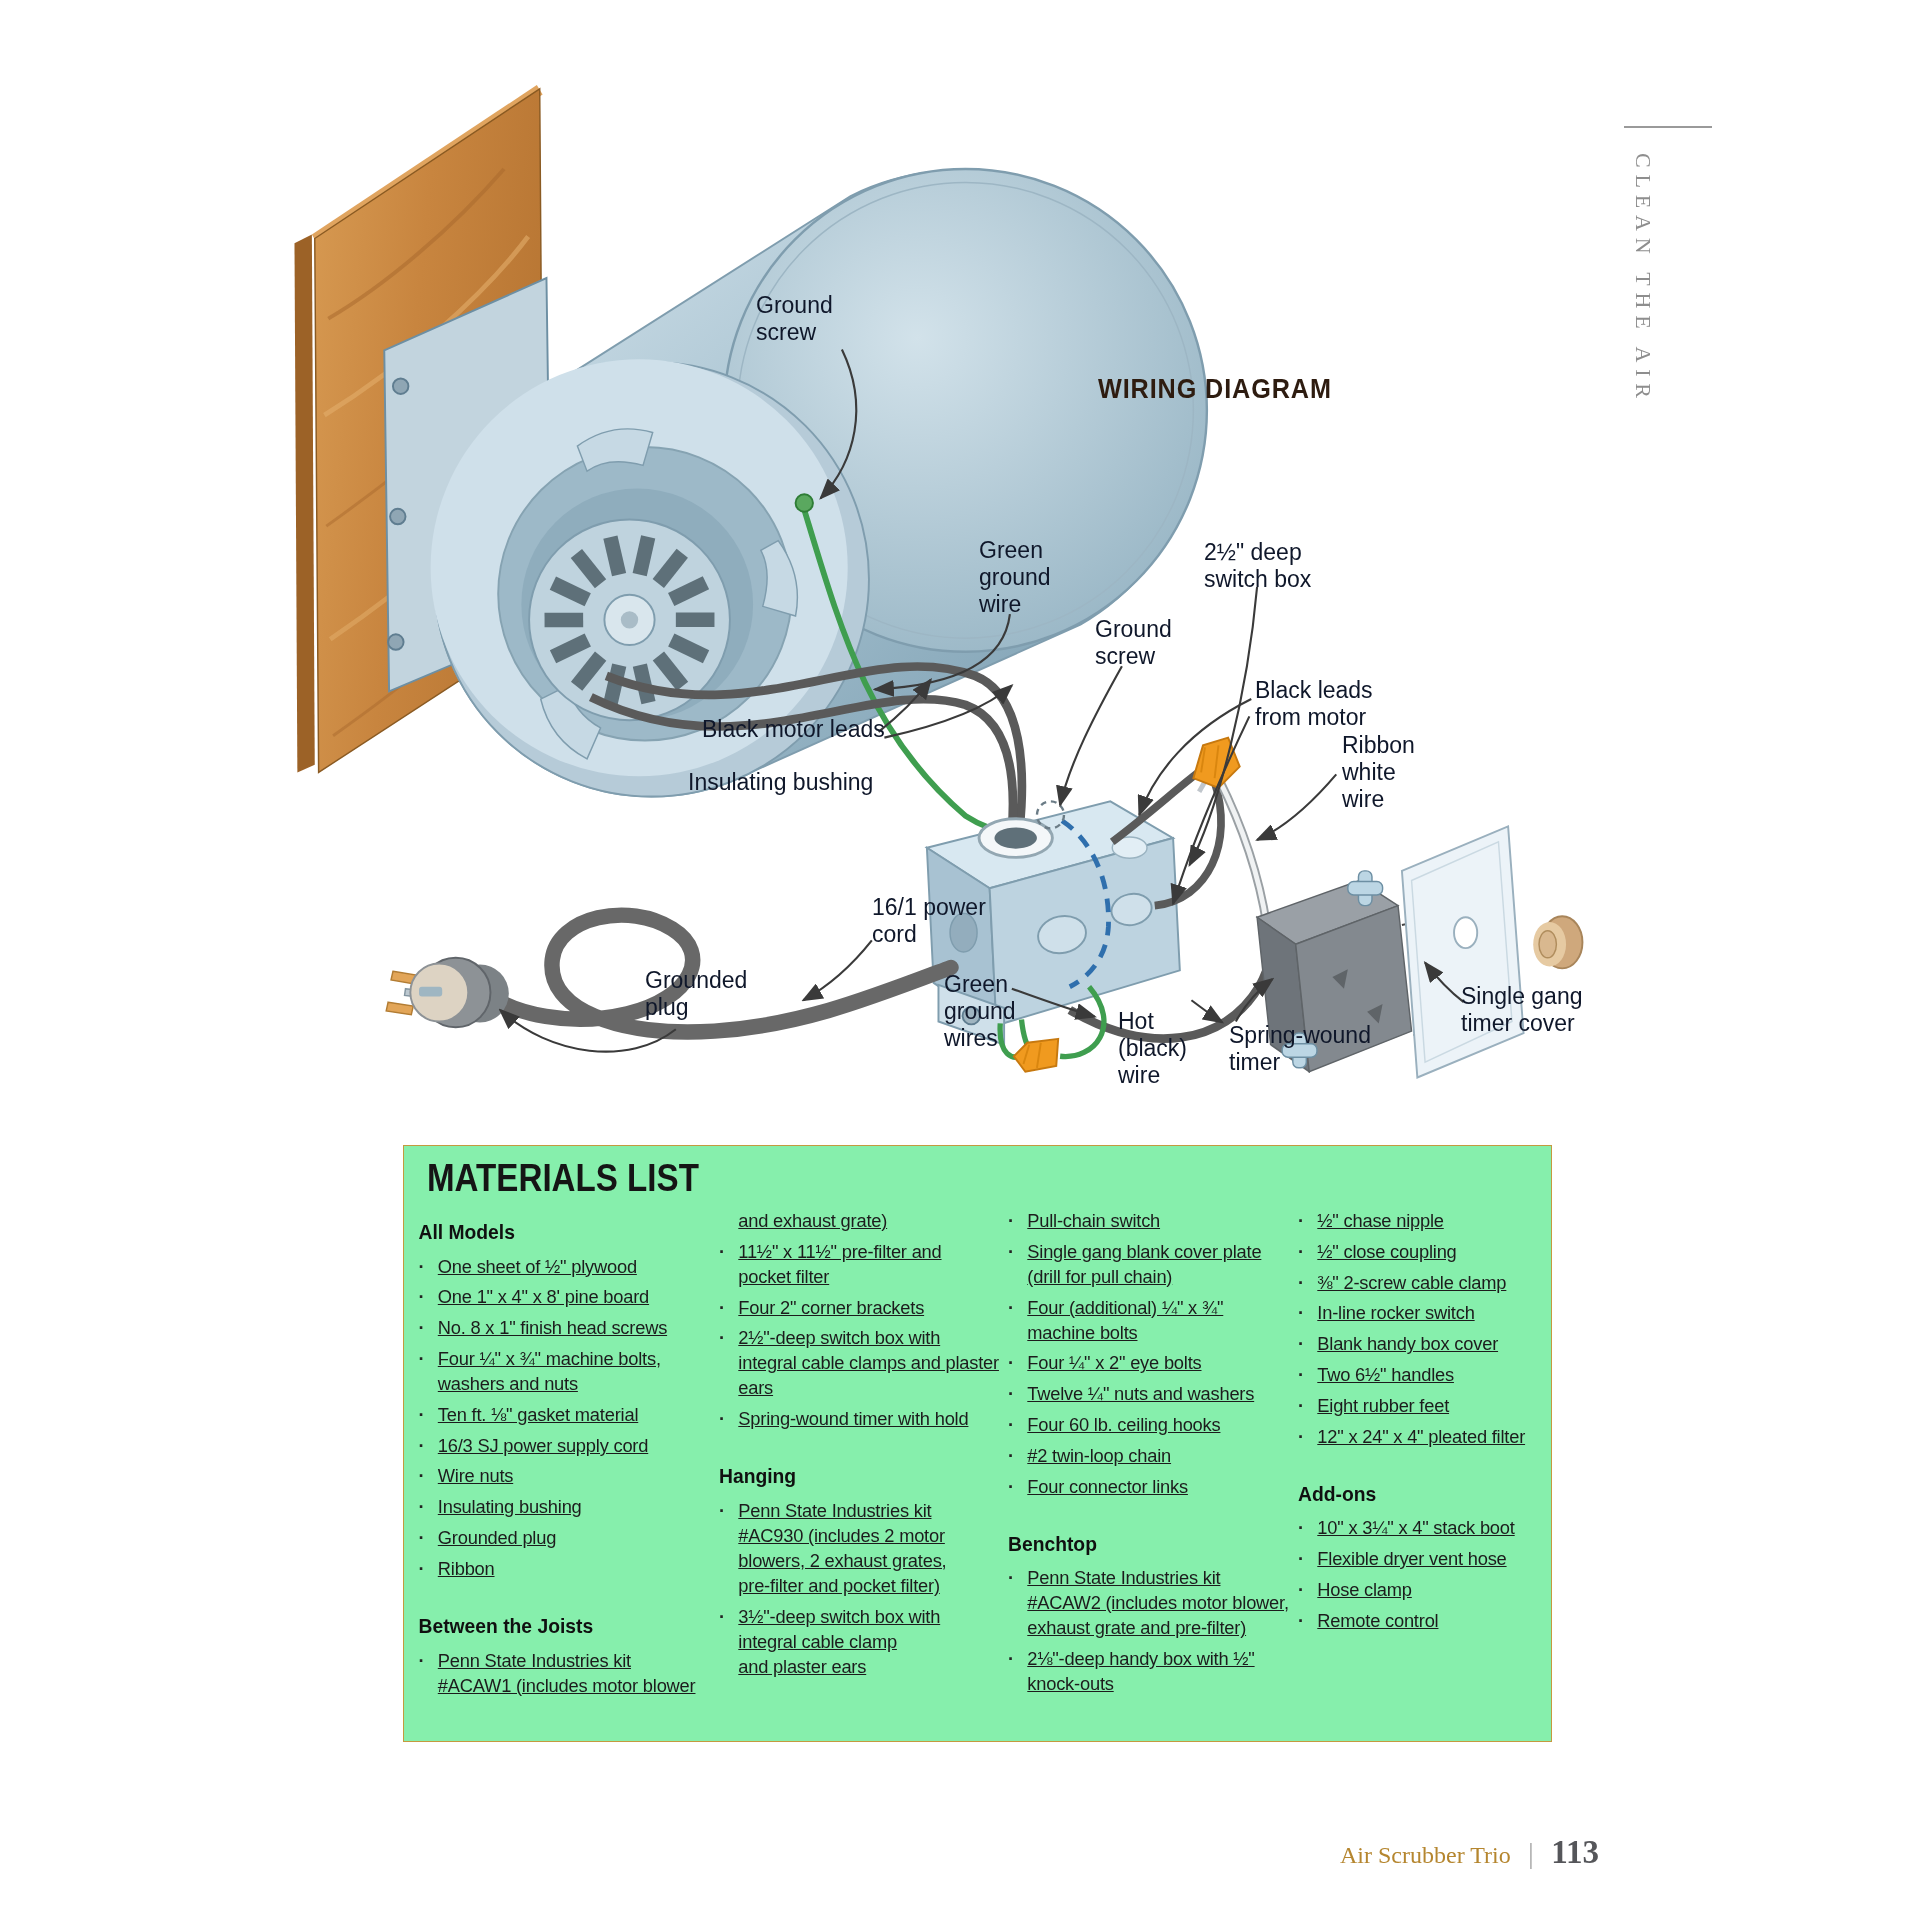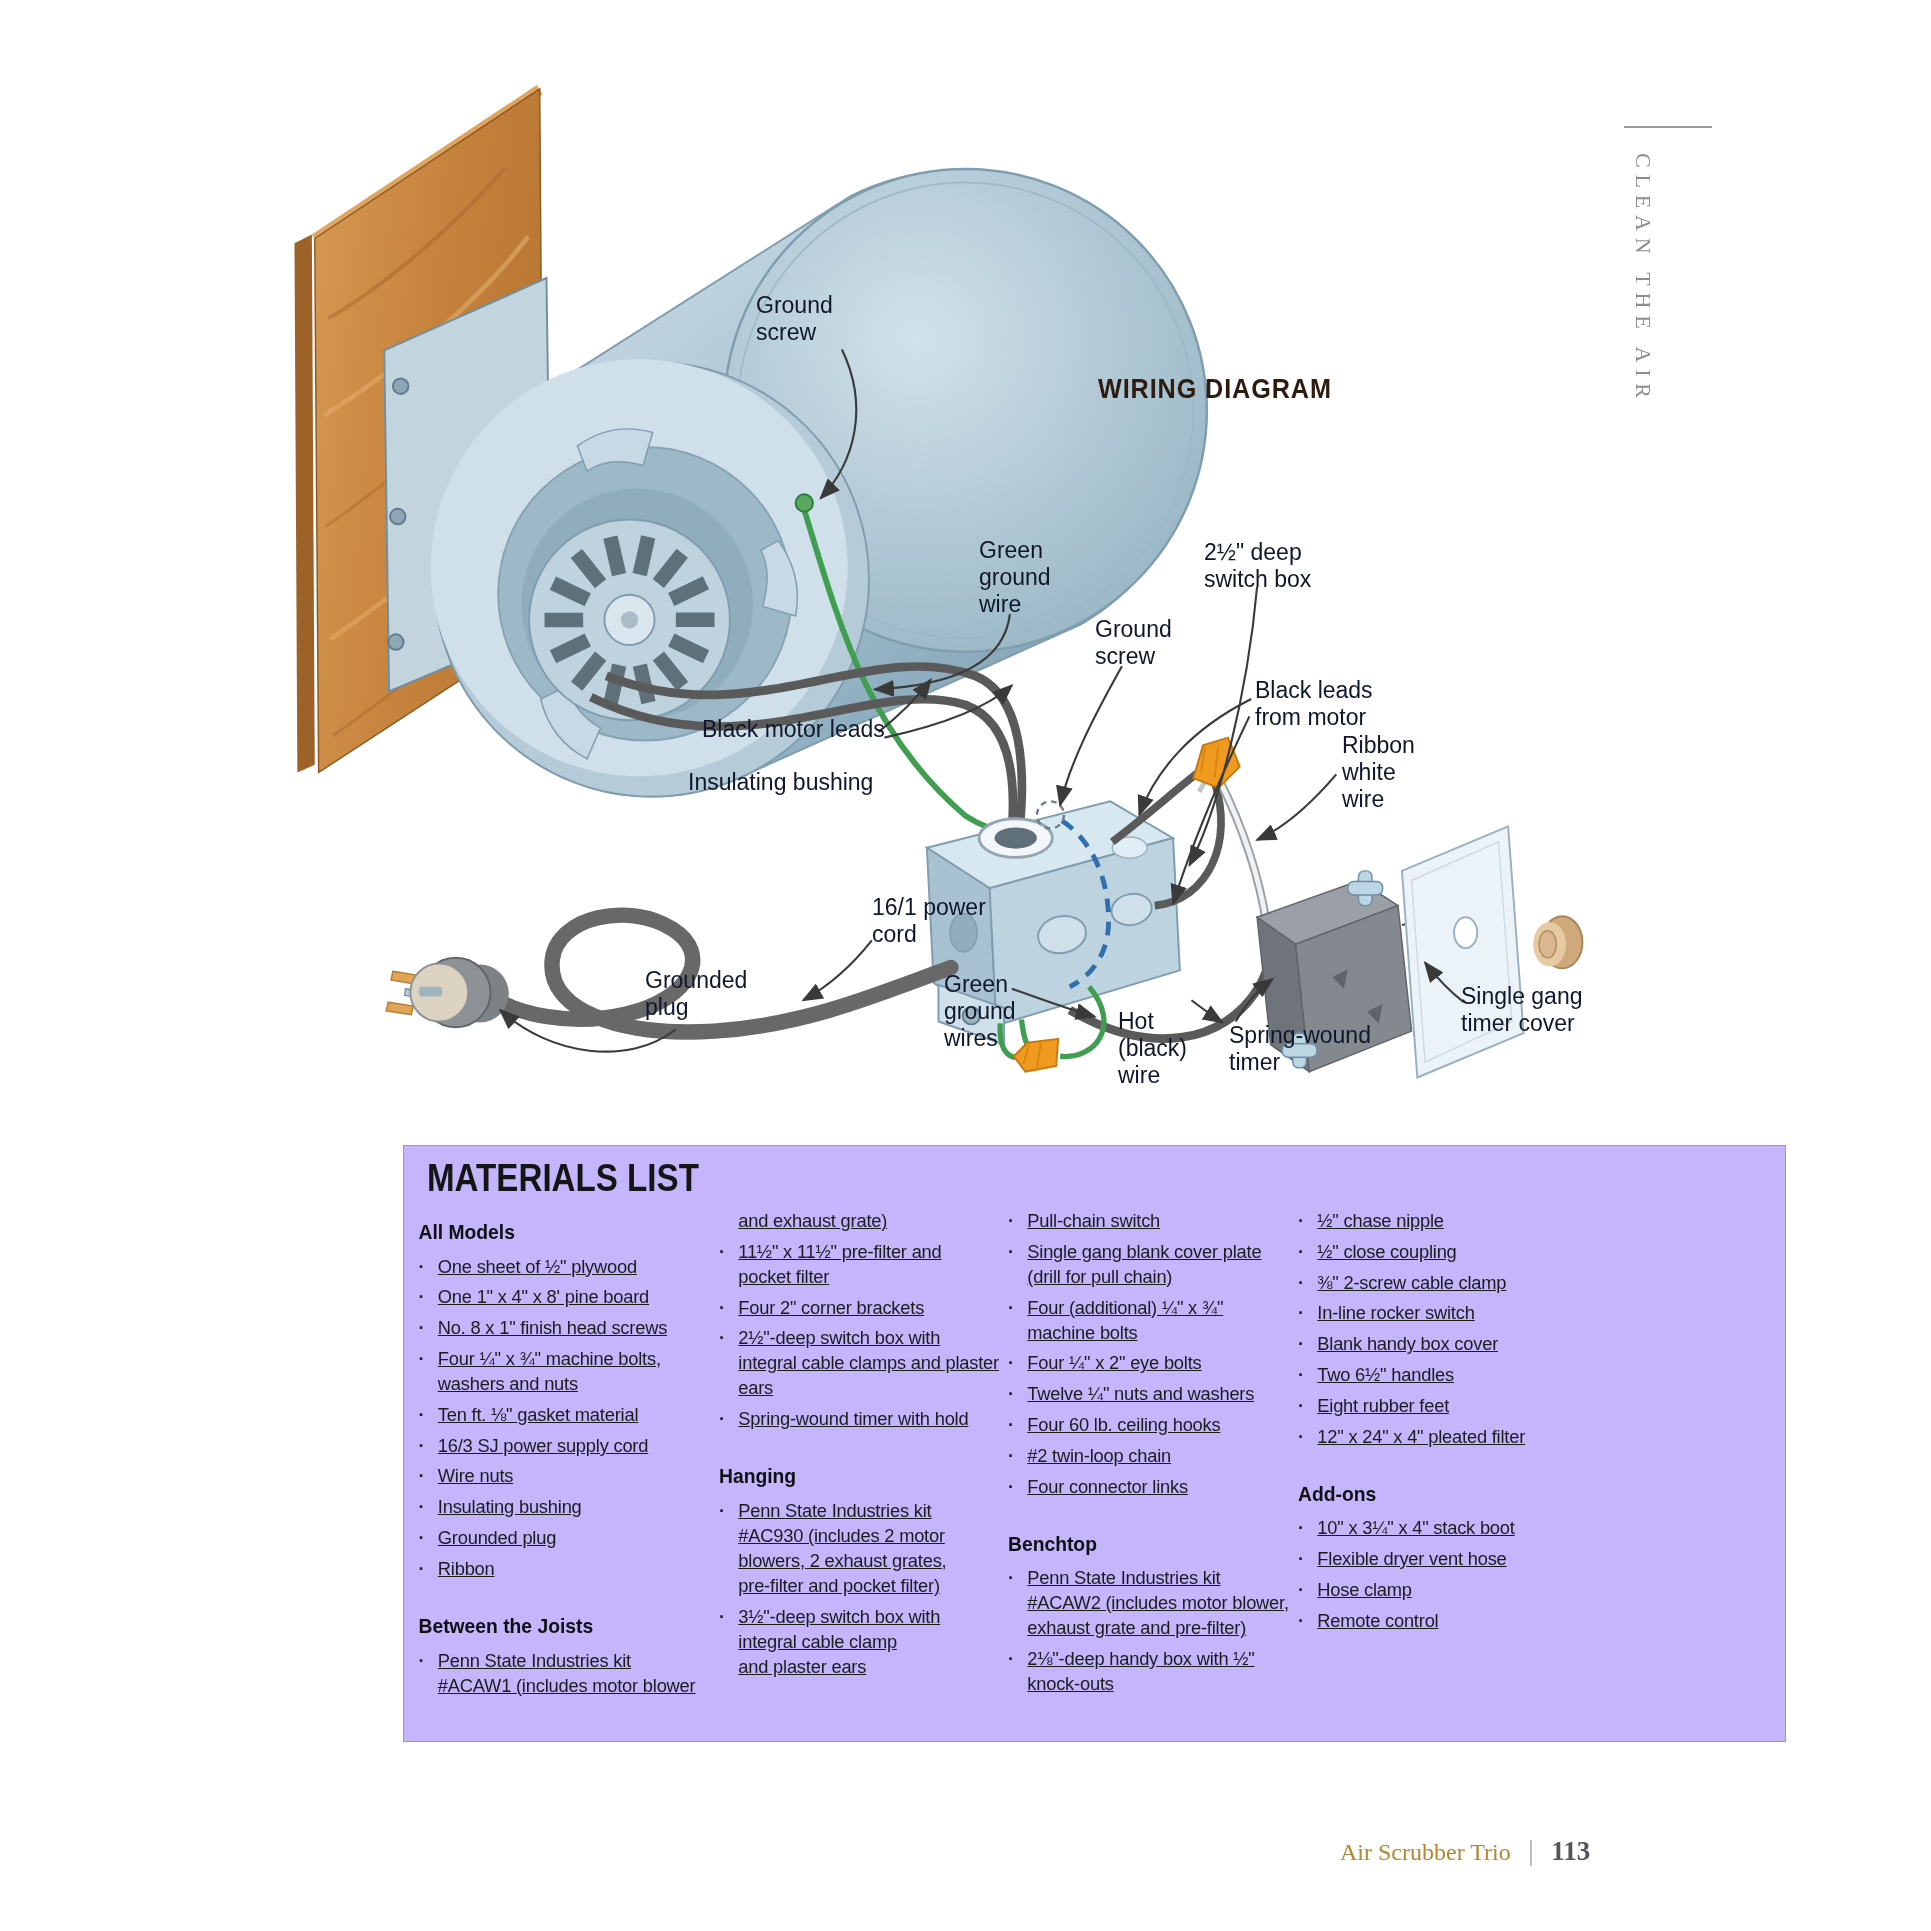--- a/index.html
+++ b/index.html
@@ -8,36 +8,36 @@
   #art{position:absolute;left:0;top:0;width:1931px;height:1931px;}
   .lbl{position:absolute;font-size:23px;line-height:27px;color:#0f172a;white-space:pre-line;
        font-family:"Liberation Sans",sans-serif;}
   #wiring-title{position:absolute;left:1098px;top:373px;font-size:28px;font-weight:bold;
        letter-spacing:1px;color:#2e1c10;transform:scaleX(.9);transform-origin:0 0;}
   
   #side-rule{position:absolute;left:1624px;top:126px;width:88px;height:1.9px;background:#9a9a9a;}
   #side-text{position:absolute;left:1630px;top:153px;writing-mode:vertical-rl;
        font-family:"Liberation Serif",serif;font-size:22px;letter-spacing:6.8px;color:#8e8e8e;}
   
-  #mlbox{position:absolute;left:403px;top:1145px;width:1383px;height:597px;
-       border:1.9px solid #c49a3f;background:#c4b5fd;box-sizing:border-box;}
+  #mlbox{position:absolute;left:403px;top:1145px;width:1149px;height:597px;
+       border:1.9px solid #c49a3f;background:#86efac;box-sizing:border-box;}
   #ml-title{position:absolute;left:23px;top:9.7px;font-size:39px;font-weight:bold;color:#151515;
        transform:scaleX(.85);transform-origin:0 0;white-space:nowrap;}
   .ml-col{position:absolute;top:62px;width:290px;}
   .ml-h{font-weight:bold;font-size:19.3px;line-height:25px;margin:33px 0 8.7px 0;color:#101010;}
   .ml-h:first-child{margin-top:12px;}
   .ml-i{display:flex;margin-bottom:5.8px;}
   .ml-b{flex:0 0 19.3px;width:19.3px;font-weight:bold;color:#222;font-size:18.3px;line-height:25px;}
   .ml-t,.ml-c{font-size:18.3px;line-height:25px;color:#1c1c1c;white-space:pre-line;letter-spacing:-0.2px;text-decoration:underline;}
   .ml-c{margin:0 0 5.8px 19.3px;}
   
   #footer{position:absolute;left:1340px;top:1834px;display:flex;align-items:baseline;}
   #footer .bk{font-family:"Liberation Serif",serif;font-size:24px;color:#b5862f;}
   #footer .dv{font-family:"Liberation Serif",serif;font-size:29px;color:#a9a9a9;margin:0 17.4px;}
-  #footer .pg{font-family:"Liberation Serif",serif;font-size:27px;font-weight:bold;color:#55565a;}
+  #footer .pg{font-family:"Liberation Serif",serif;font-size:33px;font-weight:bold;color:#55565a;}
 </style>
 </head>
 <body>
 
 <div id="page">
 
   <svg id="art" viewBox="0 0 2000 2000">
     <defs>
       <linearGradient id="woodGrad" x1="0" y1="0" x2="1" y2="0.3">
         <stop offset="0" stop-color="#d79a52"></stop>

